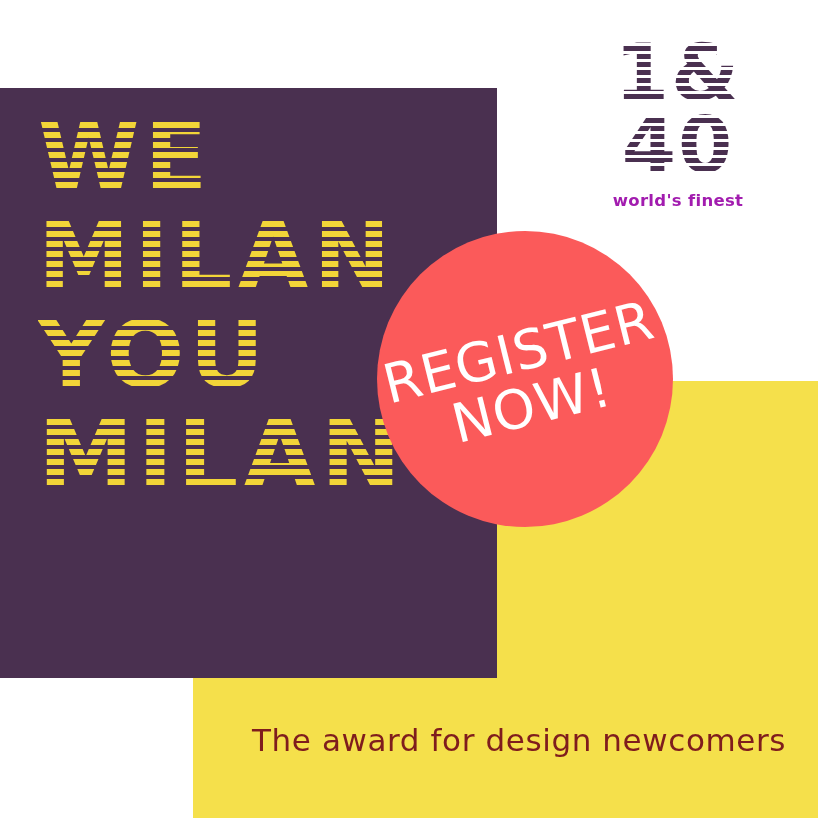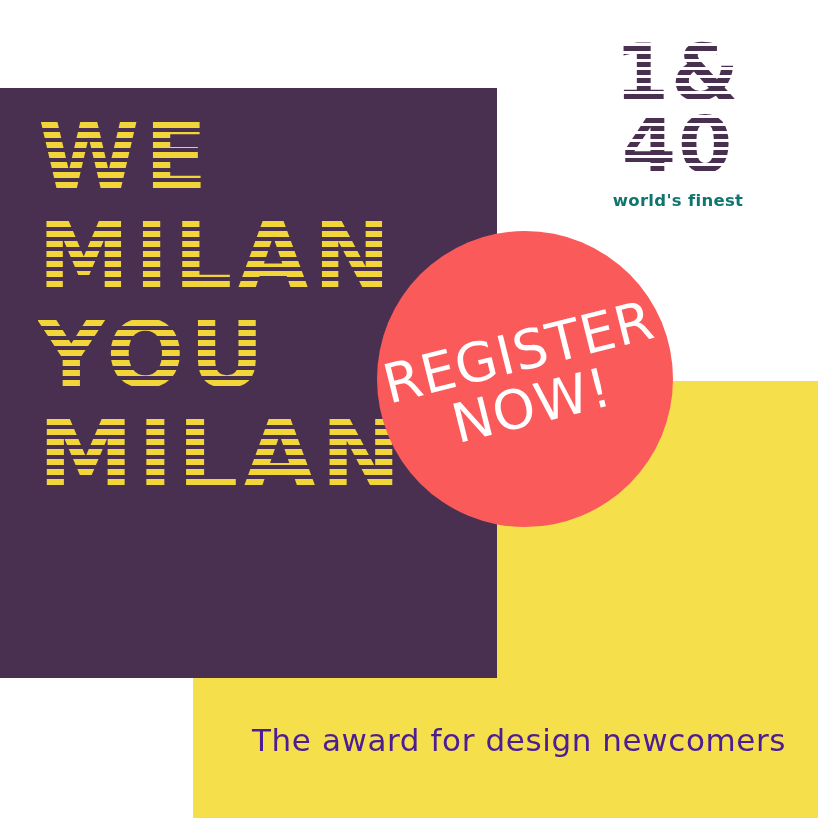--- a/index.html
+++ b/index.html
@@ -113,34 +113,34 @@
     -webkit-text-fill-color: transparent;
   }
   .logo-mark .row { display:block; }
   .logo-tag {
     margin-top: 9px;
     font-family: "DejaVu Sans", sans-serif;
     font-weight: 700;
     font-size: 16.5px;
     line-height: 1.17;
     letter-spacing: 0.3px;
-    color: #0f766e;
+    color: #a21caf;
   }
   .logo-tag span { display:block; }
 
   
   .strapline {
     position: absolute;
     left: 252px; top: 722px;
     z-index: 5;
     font-family: "DejaVu Sans", sans-serif;
     font-weight: 400;
     font-size: 31px;
     letter-spacing: 0.6px;
-    color: #4c1d95;
+    color: #7f1d1d;
     white-space: nowrap;
   }
 </style>
 </head>
 <body>
 
 <div id="poster">
 
   <div class="block-yellow"></div>
   <div class="block-purple"></div>

